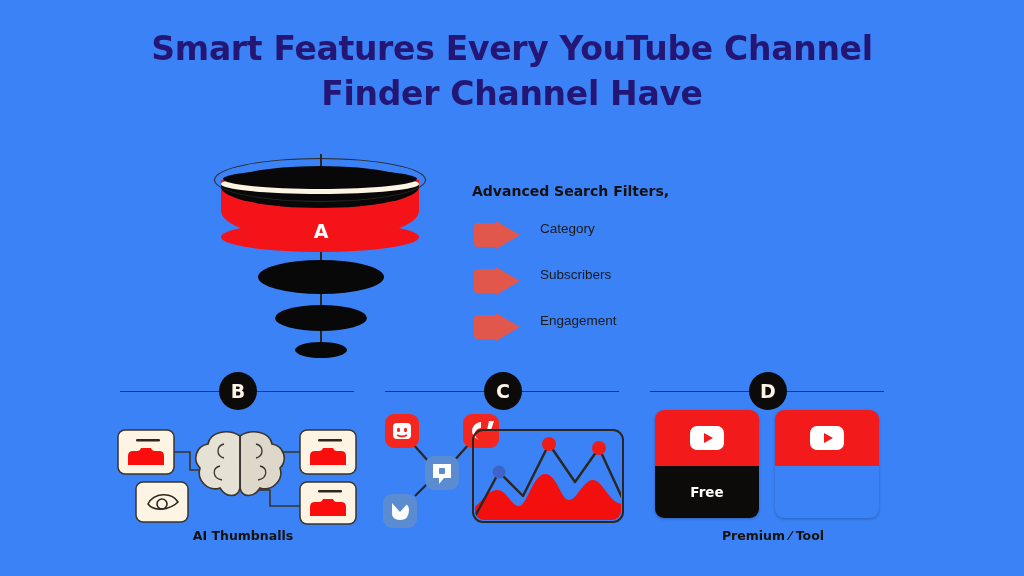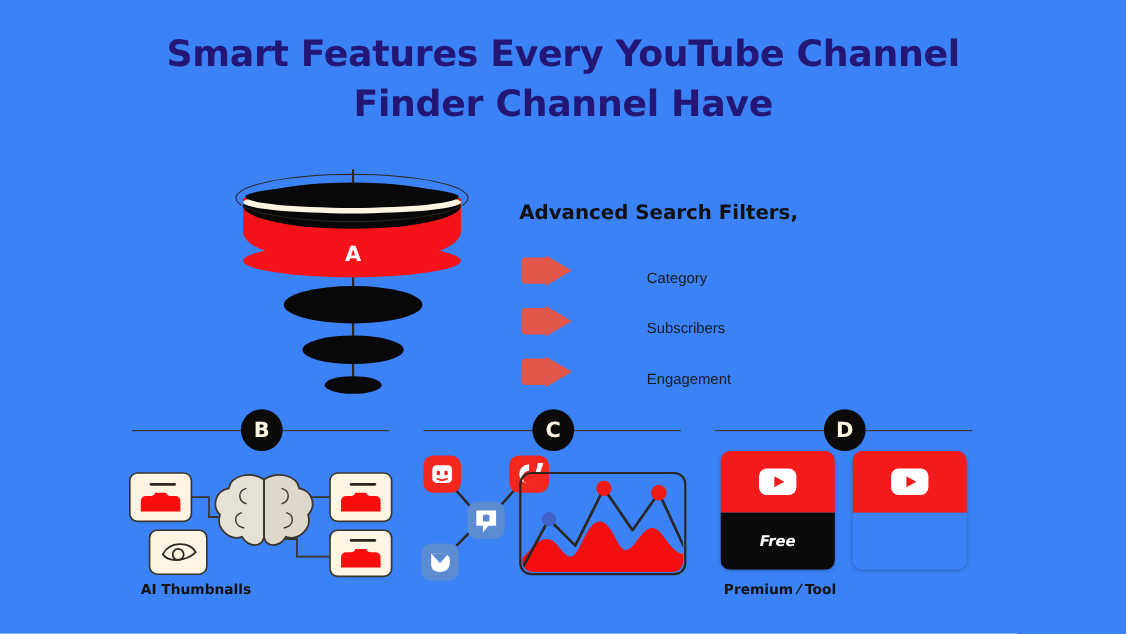--- a/index.html
+++ b/index.html
@@ -136,31 +136,30 @@
   
   .filters {
     position: absolute;
     left: 472px;
     top: 183px;
     width: 320px;
   }
   .filters-heading {
     font-family: "DejaVu Sans", sans-serif;
     font-weight: 700;
-    font-size: 18px;
+    font-size: 14px;
     color: #111111;
     margin-bottom: 22px;
     white-space: nowrap;
   }
   .filter-row {
     display: flex;
-    align-items: flex-end;
+    align-items: flex-start;
     height: 34px;
     margin-bottom: 12px;
-    gap: 48px;
   }
   .filter-arrow {
     width: 50px;
     height: 28px;
     flex: 0 0 50px;
     position: relative;
   }
   .filter-label {
     margin-left: 18px;
     font-family: "Liberation Sans", sans-serif;
@@ -199,23 +198,24 @@
     color: #fdf4e4;
     font-family: "DejaVu Sans", sans-serif;
     font-weight: 700;
     font-size: 19px;
     display: flex;
     align-items: center;
     justify-content: center;
   }
   .panel-caption {
     position: absolute;
-    left: 16px;
+    left: 6px;
     top: 150px;
     width: 250px;
+    text-align: center;
     font-family: "DejaVu Sans", sans-serif;
     font-weight: 700;
     font-size: 12.5px;
     color: #15120e;
     white-space: nowrap;
   }
   .panel-art {
     position: absolute;
     left: 0;
     top: 30px;
@@ -225,21 +225,20 @@
 
   
   .plan-cards {
     position: absolute;
     left: 13px;
     top: 32px;
     width: 224px;
     height: 108px;
     display: flex;
     justify-content: space-between;
-    font-style: italic;
   }
   .plan-card {
     width: 104px;
     height: 108px;
     border-radius: 9px;
     overflow: hidden;
     display: flex;
     flex-direction: column;
     box-shadow: 0 1px 3px rgba(0,0,0,0.25);
   }

